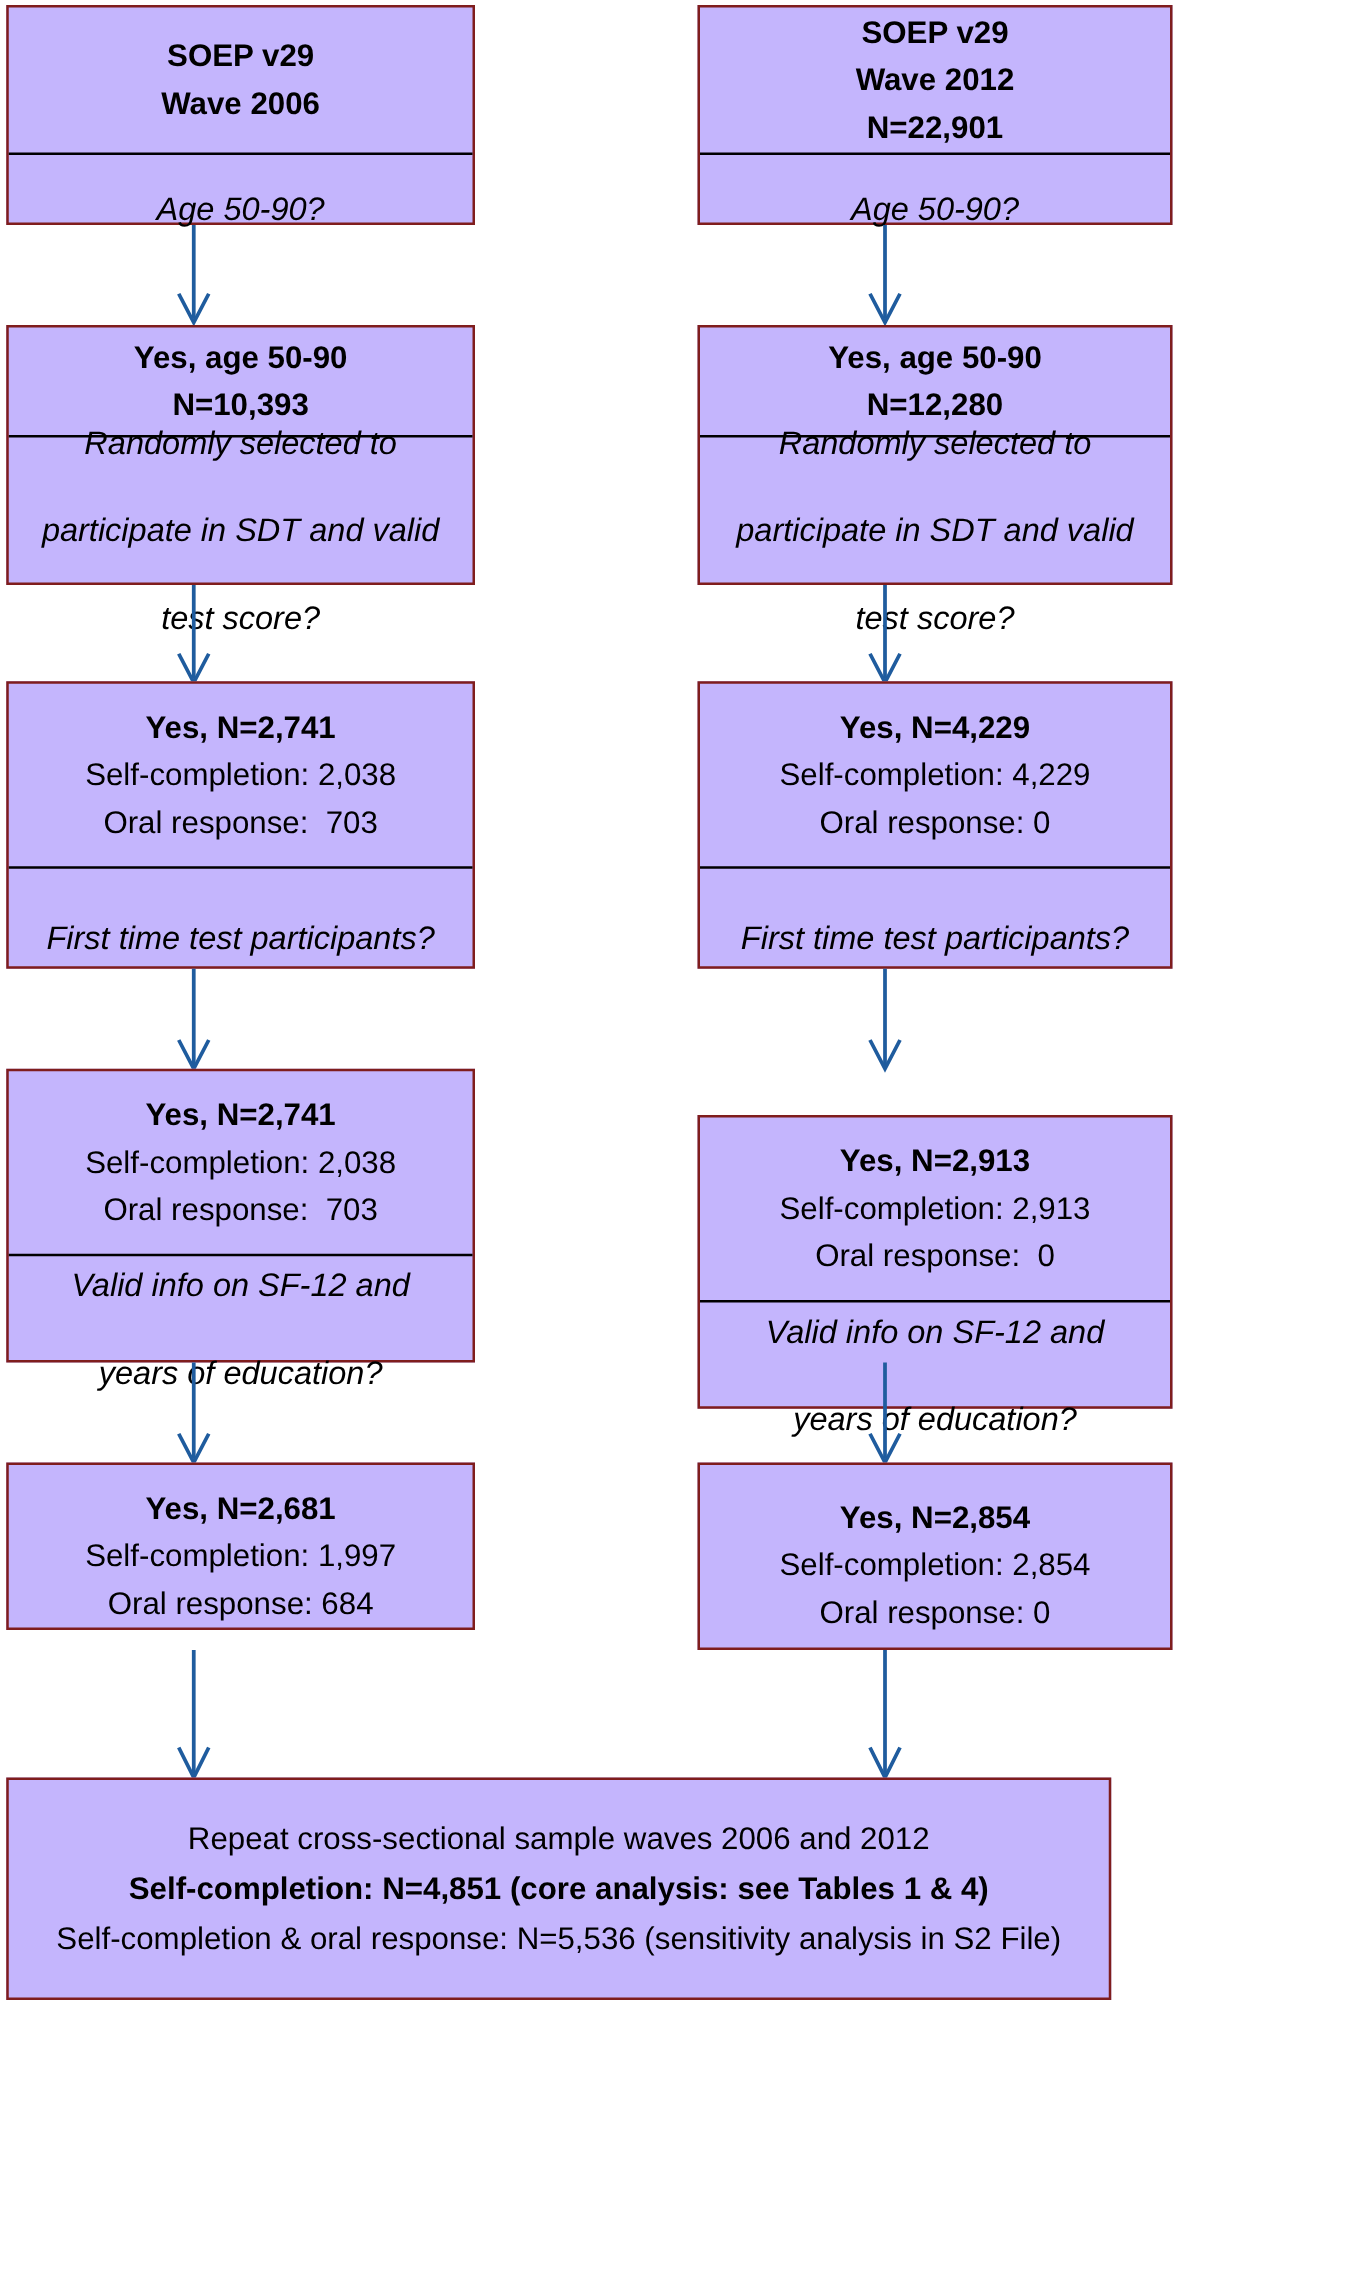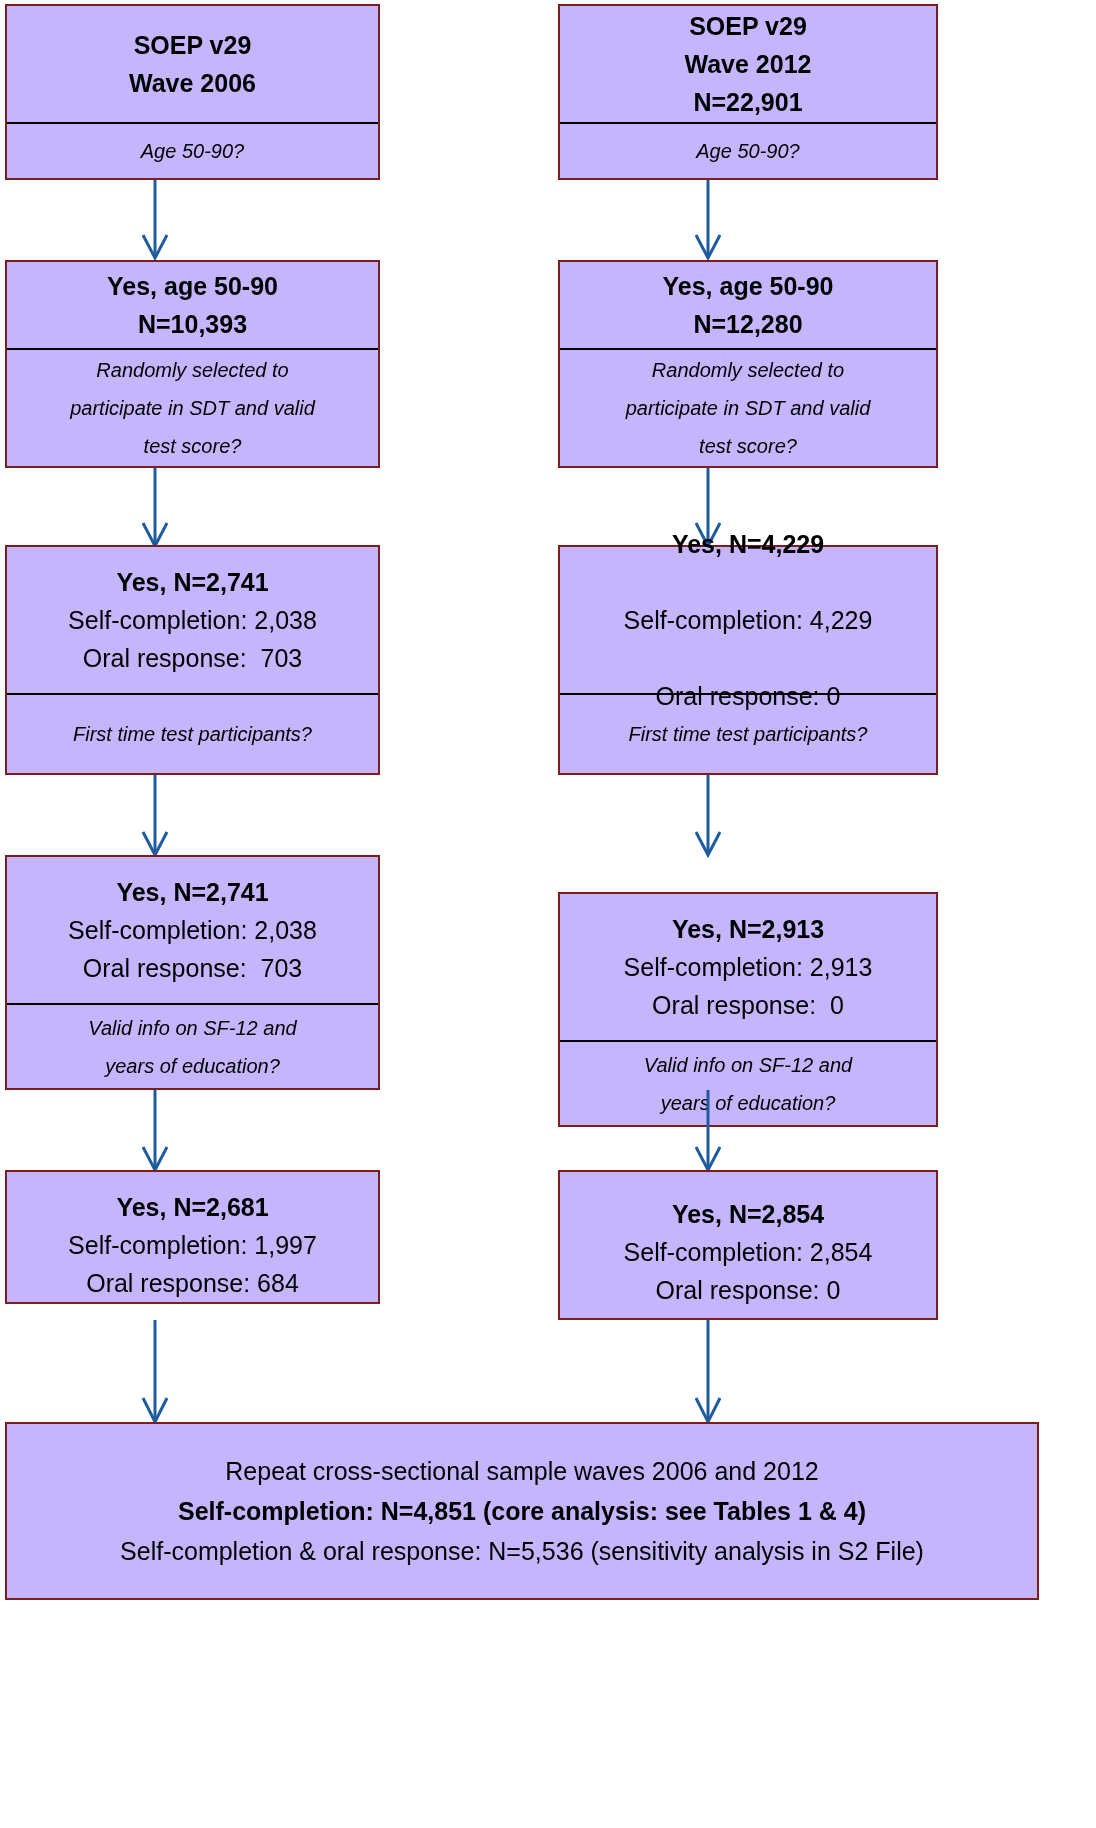--- a/index.html
+++ b/index.html
@@ -50,23 +50,24 @@
     font-weight: bold;
   }
   .plain {
     font-weight: normal;
   }
   .result-cell .line {
     font-size: 25px;
     line-height: 38px;
   }
   .question-cell .line {
-    font-size: 20px;
+    font-size: 26px;
     line-height: 38px;
     font-style: italic;
+    margin-top: 32px;
   }
   .final-cell .line {
     font-size: 25px;
     line-height: 40px;
   }
 
   
   .arrow {
     position: absolute;
   }
@@ -199,21 +200,21 @@
   </div>
 
   <div class="arrow" style="left:693px; top:468px;">
     <svg width="30" height="80" viewBox="0 0 30 80">
       <line x1="15" y1="0" x2="15" y2="75" stroke="#1F5C9E" stroke-width="3"></line>
       <path d="M 3 55 L 15 78 L 27 55" fill="none" stroke="#1F5C9E" stroke-width="3"></path>
     </svg>
   </div>
 
   <div class="node" style="left:558px; top:545px; width:380px; height:230px;">
-    <div class="cell result-cell" style="height:146px;gap:38px;">
+    <div class="cell result-cell" style="height:146px;">
       <span class="line bold">Yes, N=4,229</span>
       <span class="line plain">Self-completion: 4,229</span>
       <span class="line plain">Oral response: 0</span>
     </div>
     <div class="cell question-cell divider-top" style="height:80px;">
       <span class="line">First time test participants?</span>
     </div>
   </div>
 
   <div class="arrow" style="left:693px; top:775px;">
@@ -250,21 +251,21 @@
     </div>
   </div>
 
   <div class="arrow" style="left:693px; top:1320px;">
     <svg width="30" height="104" viewBox="0 0 30 104">
       <line x1="15" y1="0" x2="15" y2="99" stroke="#1F5C9E" stroke-width="3"></line>
       <path d="M 3 78 L 15 102 L 27 78" fill="none" stroke="#1F5C9E" stroke-width="3"></path>
     </svg>
   </div>
 
-  <div class="node" style="left:5px; top:1422px; width:1034px; height:178px;">
+  <div class="node" style="left:5px; top:1422px; width:884px; height:178px;">
     <div class="cell final-cell" style="height:174px;">
       <span class="line plain">Repeat cross-sectional sample waves 2006 and 2012</span>
       <span class="line bold">Self-completion: N=4,851 (core analysis: see Tables 1 &amp; 4)</span>
       <span class="line plain">Self-completion &amp; oral response: N=5,536 (sensitivity analysis in S2 File)</span>
     </div>
   </div>
 
 </div>
 
 </body></html>

